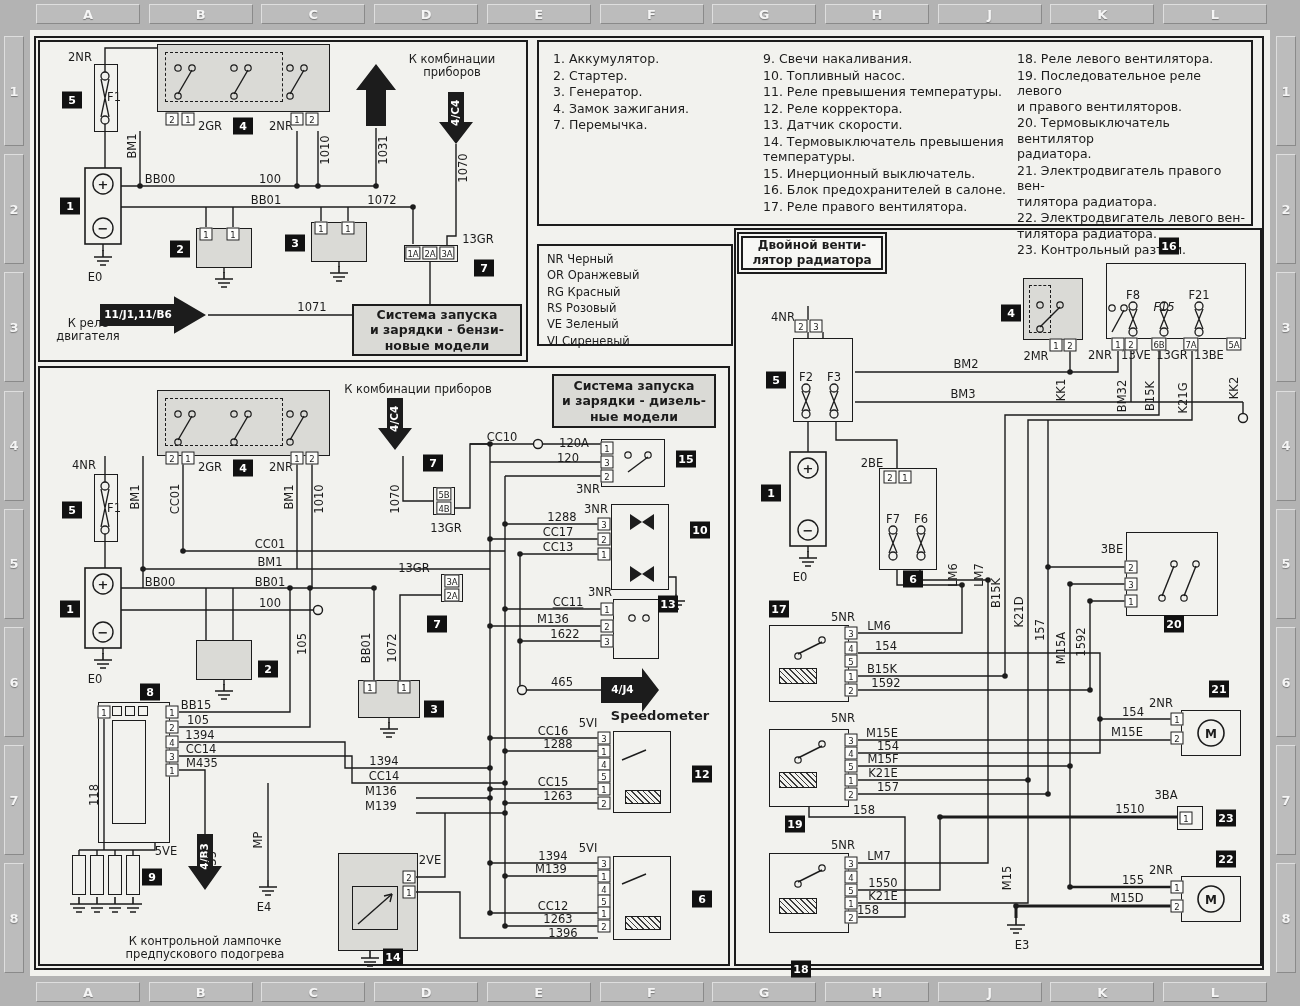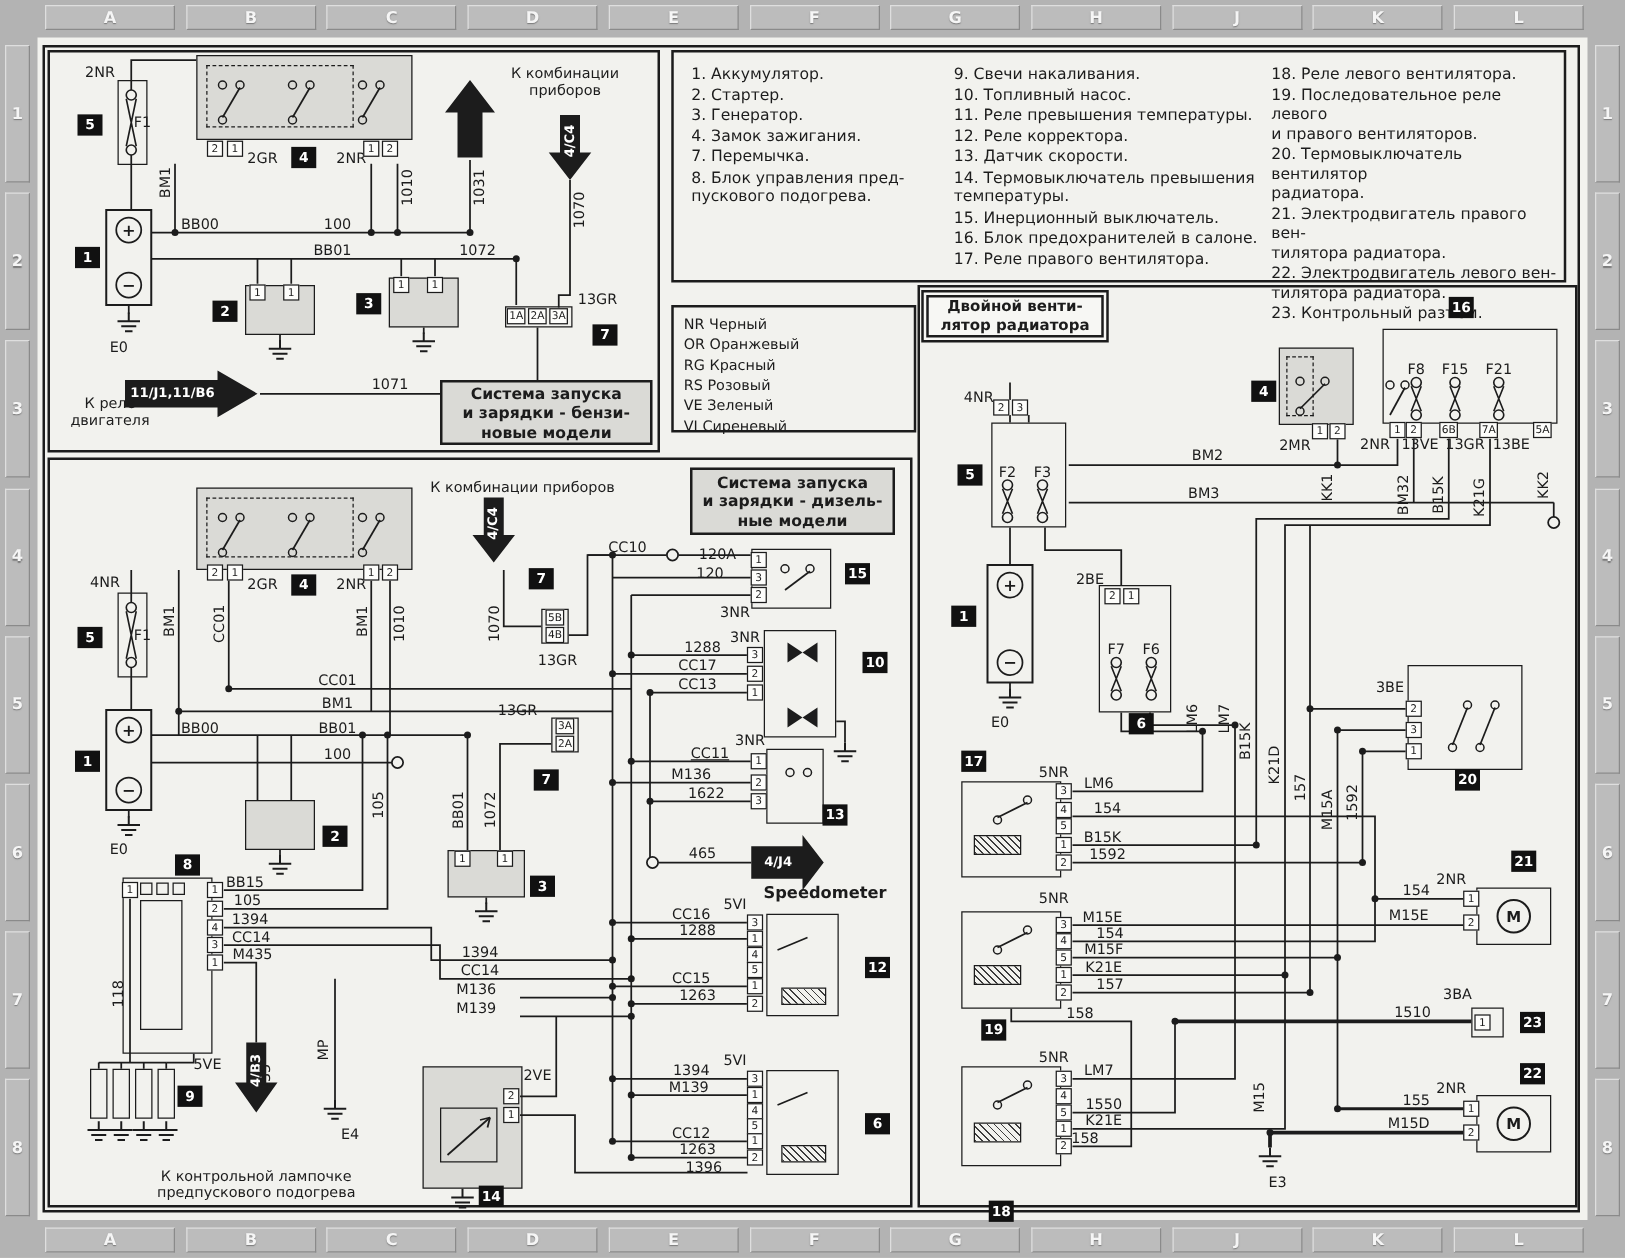--- a/index.html
+++ b/index.html
@@ -366,22 +366,20 @@
       </g>
     </svg>
 
   <div id="legend">
     <div class="lcol" id="lcol1" style="left:14px;width:206px">
         <div>1. Аккумулятор.</div>
         <div>2. Стартер.</div>
         <div>3. Генератор.</div>
         <div>4. Замок зажигания.</div>
         <div>7. Перемычка.</div>
-        <div>8. Блок управления пред-
-пускового подогрева.</div>
       </div>
     <div class="lcol" id="lcol2" style="left:224px;width:250px">
         <div>9. Свечи накаливания.</div>
         <div>10. Топливный насос.</div>
         <div>11. Реле превышения температуры.</div>
         <div>12. Реле корректора.</div>
         <div>13. Датчик скорости.</div>
         <div>14. Термовыключатель превышения
 температуры.</div>
         <div>15. Инерционный выключатель.</div>
@@ -551,21 +549,21 @@
     <div class="lbl v" style="left: 393px; top: 648px;">1072</div>
     <div class="lbl" style="left: 196px; top: 706px;">BB15</div>
     <div class="lbl" style="left: 198px; top: 721px;">105</div>
     <div class="lbl" style="left: 200px; top: 736px;">1394</div>
     <div class="lbl" style="left: 201px; top: 750px;">CC14</div>
     <div class="lbl" style="left: 202px; top: 764px;">M435</div>
     <div class="lbl v" style="left: 95px; top: 795px;">118</div>
     <div class="lbl" style="left: 166px; top: 852px;">5VE</div>
     <div class="lbl v" style="left: 213px; top: 862px;">435</div>
     <div class="lbl v" style="left: 259px; top: 840px;">MP</div>
-    <div class="lbl" style="left: 280px; top: 908px;">E4</div>
+    <div class="lbl" style="left: 264px; top: 908px;">E4</div>
     <div class="lbl" style="left: 205px; top: 948px; width: 210px;">К контрольной лампочке
 предпускового подогрева</div>
     <div class="lbl" style="left: 430px; top: 861px;">2VE</div>
     <div class="lbl" style="left: 384px; top: 762px;">1394</div>
     <div class="lbl" style="left: 384px; top: 777px;">CC14</div>
     <div class="lbl" style="left: 381px; top: 792px;">M136</div>
     <div class="lbl" style="left: 381px; top: 807px;">M139</div>
     <div class="lbl" style="left: 502px; top: 438px;">CC10</div>
     <div class="lbl" style="left: 574px; top: 444px;">120A</div>
     <div class="lbl" style="left: 568px; top: 459px;">120</div>
@@ -593,21 +591,21 @@
     <div class="lbl" style="left: 588px; top: 849px;">5VI</div>
     <div class="lbl" style="left: 783px; top: 318px;">4NR</div>
     <div class="lbl" style="left: 806px; top: 378px;">F2</div>
     <div class="lbl" style="left: 834px; top: 378px;">F3</div>
     <div class="lbl" style="left: 1036px; top: 357px;">2MR</div>
     <div class="lbl" style="left: 1100px; top: 356px;">2NR</div>
     <div class="lbl" style="left: 1136px; top: 356px;">13VE</div>
     <div class="lbl" style="left: 1172px; top: 356px;">13GR</div>
     <div class="lbl" style="left: 1209px; top: 356px;">13BE</div>
     <div class="lbl" style="left: 1133px; top: 296px;">F8</div>
-    <div class="lbl" style="left: 1164px; top: 296px;">F15</div>
+    <div class="lbl" style="left: 1164px; top: 308px; font-style: italic;">F15</div>
     <div class="lbl" style="left: 1199px; top: 296px;">F21</div>
     <div class="lbl" style="left: 966px; top: 365px;">BM2</div>
     <div class="lbl" style="left: 963px; top: 395px;">BM3</div>
     <div class="lbl v" style="left: 1062px; top: 390px;">KK1</div>
     <div class="lbl v" style="left: 1123px; top: 396px;">BM32</div>
     <div class="lbl v" style="left: 1151px; top: 396px;">B15K</div>
     <div class="lbl v" style="left: 1184px; top: 398px;">K21G</div>
     <div class="lbl v" style="left: 1235px; top: 388px;">KK2</div>
     <div class="lbl" style="left: 872px; top: 464px;">2BE</div>
     <div class="lbl" style="left: 893px; top: 520px;">F7</div>
@@ -659,21 +657,21 @@
     <div class="badge" style="left: 433px; top: 463px;">7</div>
     <div class="badge" style="left: 437px; top: 624px;">7</div>
     <div class="badge" style="left: 70px; top: 609px;">1</div>
     <div class="badge" style="left: 268px; top: 669px;">2</div>
     <div class="badge" style="left: 434px; top: 709px;">3</div>
     <div class="badge" style="left: 150px; top: 692px;">8</div>
     <div class="badge" style="left: 152px; top: 877px;">9</div>
     <div class="badge" style="left: 393px; top: 957px;">14</div>
     <div class="badge" style="left: 686px; top: 459px;">15</div>
     <div class="badge" style="left: 700px; top: 530px;">10</div>
-    <div class="badge" style="left: 668px; top: 652px; text-align: center;">13</div>
+    <div class="badge" style="left: 668px; top: 604px; text-align: center;">13</div>
     <div class="badge" style="left: 702px; top: 774px;">12</div>
     <div class="badge" style="left: 702px; top: 899px;">6</div>
     <div class="badge" style="left: 1011px; top: 313px;">4</div>
     <div class="badge" style="left: 1169px; top: 246px;">16</div>
     <div class="badge" style="left: 776px; top: 380px;">5</div>
     <div class="badge" style="left: 771px; top: 493px;">1</div>
     <div class="badge" style="left: 913px; top: 579px;">6</div>
     <div class="badge" style="left: 779px; top: 609px;">17</div>
     <div class="badge" style="left: 795px; top: 824px;">19</div>
     <div class="badge" style="left: 801px; top: 969px;">18</div>

